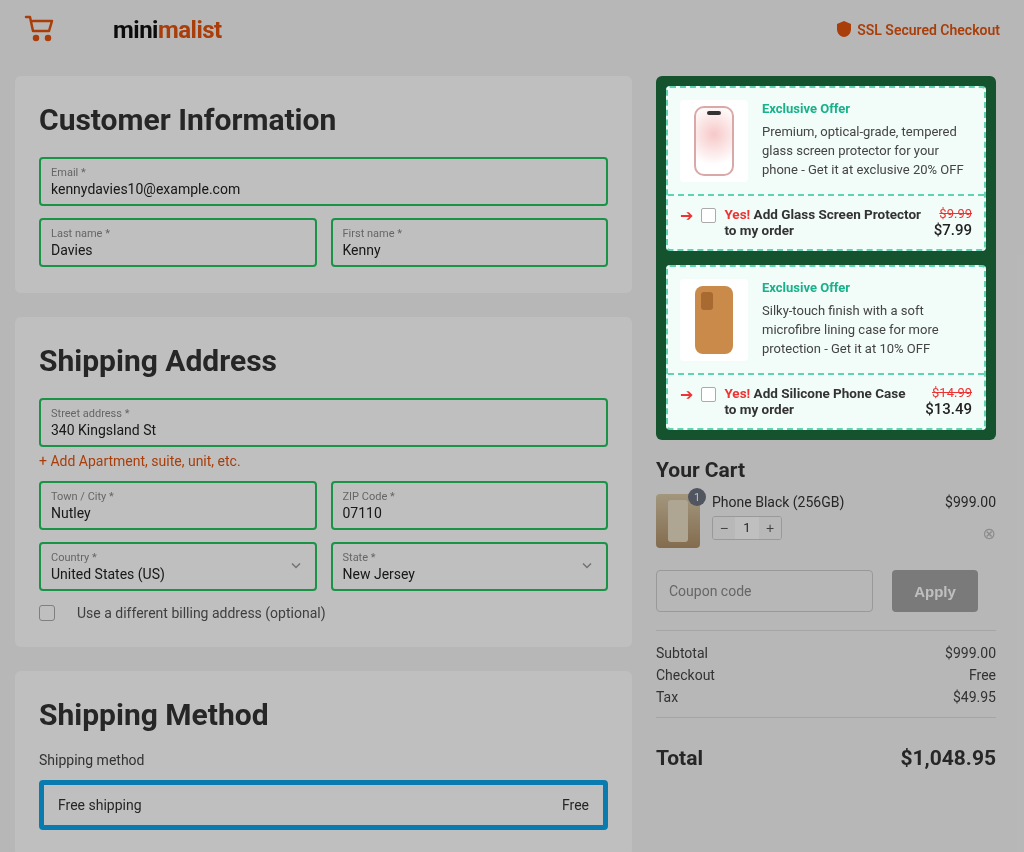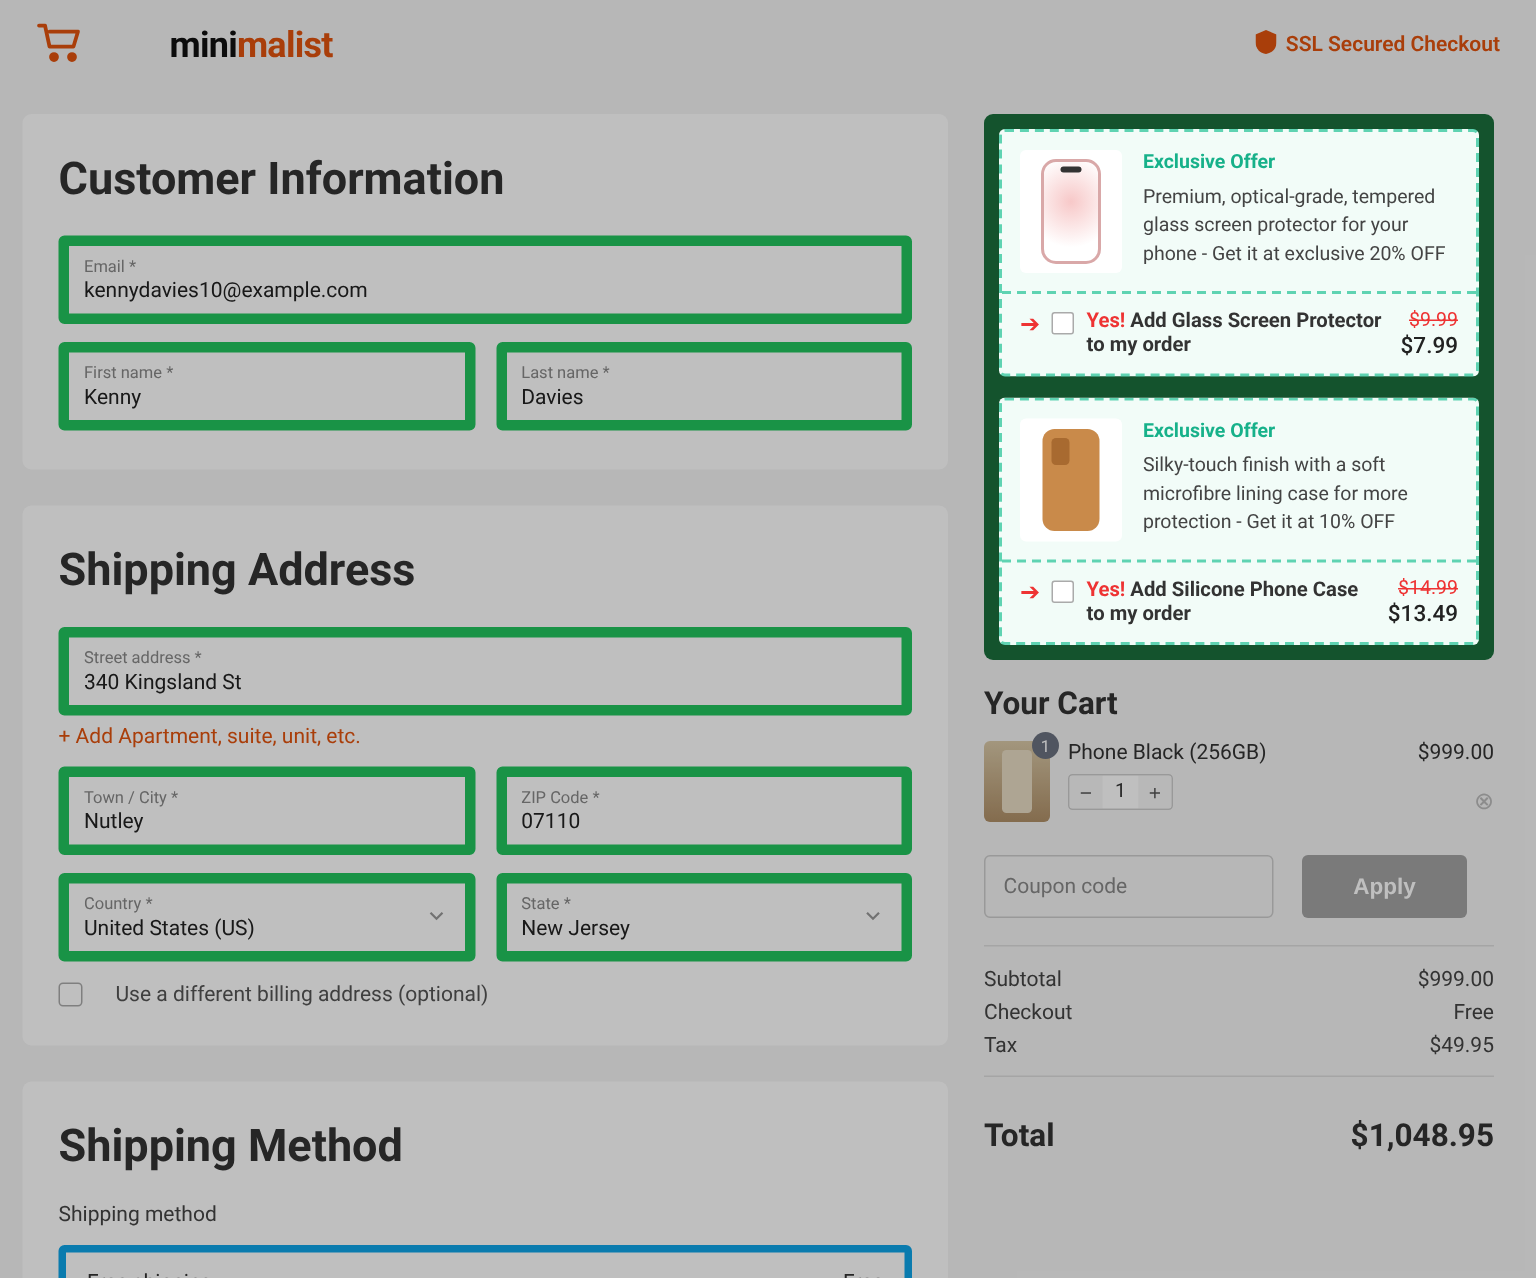--- a/index.html
+++ b/index.html
@@ -45,21 +45,21 @@
     .left { flex: 0 0 617px; display: flex; flex-direction: column; gap: 24px; }
     .right { flex: 0 0 340px; }
     .card {
       background: #fff;
       border-radius: 6px;
       padding: 26px 24px;
     }
     .card h2 { font-size: 30px; font-weight: 700; color: #333; margin-bottom: 20px; }
     .field {
       position: relative;
-      border: 7px solid #22c55e;
+      border: 2px solid #22c55e;
       border-radius: 4px;
       padding: 7px 14px 7px 10px;
       background: #fff;
     }
     .field label {
       display: block;
       font-size: 11px;
       color: #888;
       margin-bottom: 2px;
     }
@@ -169,21 +169,21 @@
     .cart-price { font-size: 14px; color: #333; }
     .remove {
       position: absolute; right: 0; top: 30px;
       color: #bbb; font-size: 16px; cursor: pointer;
     }
     .coupon { display: flex; gap: 19px; margin: 22px 18px 18px 0; }
     .coupon-input {
       flex: 1; border: 1px solid #ccc; border-radius: 4px; padding: 12px 12px; font-size: 14px; color: #888;
     }
     .coupon-btn {
-      width: 110px; background: #a3a3a3; color: #fff; border: none; border-radius: 4px;
+      width: 86px; background: #a3a3a3; color: #fff; border: none; border-radius: 4px;
       font-size: 15px; font-weight: 600; cursor: pointer;
     }
     .totals { border-top: 1px solid #ddd; padding-top: 14px; }
     .trow { display: flex; justify-content: space-between; font-size: 14px; color: #444; margin-bottom: 6px; }
     .total-row { display: flex; justify-content: space-between; border-top: 1px solid #ddd; margin-top: 12px; padding-top: 28px; }
     .total-row .tl { font-size: 21px; font-weight: 700; }
     .total-row .tv { font-size: 21px; font-weight: 700; }
     
     .phone1 {
       width: 40px; height: 70px; border: 2px solid #d9a8a8; border-radius: 10px;
@@ -232,26 +232,26 @@
   <div class="left">
 
     <div class="card stack">
       <h2>Customer Information</h2>
       <div class="field">
         <label>Email *</label>
         <div class="val">kennydavies10@example.com</div>
       </div>
       <div class="row2">
         <div class="field">
+          <label>Last name *</label>
+          <div class="val">Davies</div>
+        </div>
+        <div class="field">
           <label>First name *</label>
           <div class="val">Kenny</div>
-        </div>
-        <div class="field">
-          <label>Last name *</label>
-          <div class="val">Davies</div>
         </div>
       </div>
     </div>
 
     <div class="card stack">
       <h2>Shipping Address</h2>
       <div class="field">
         <label>Street address *</label>
         <div class="val">340 Kingsland St</div>
       </div>

